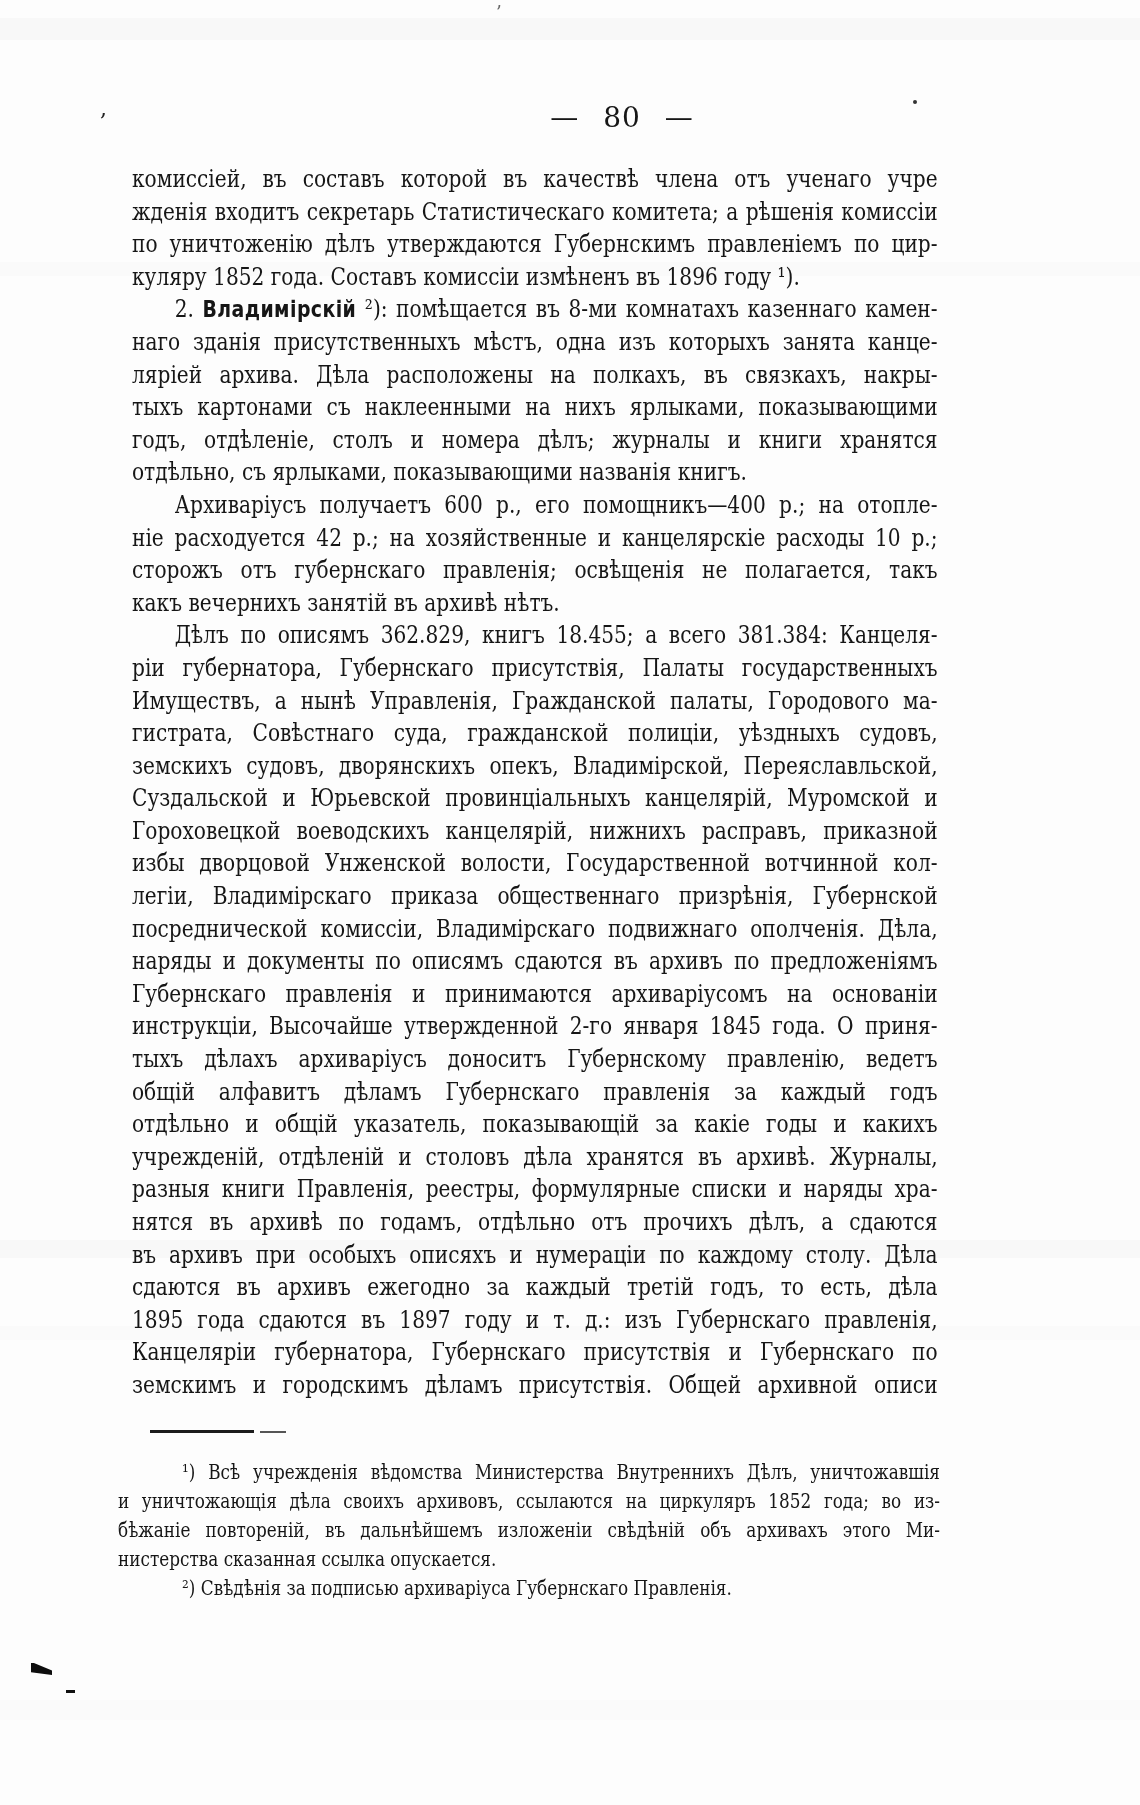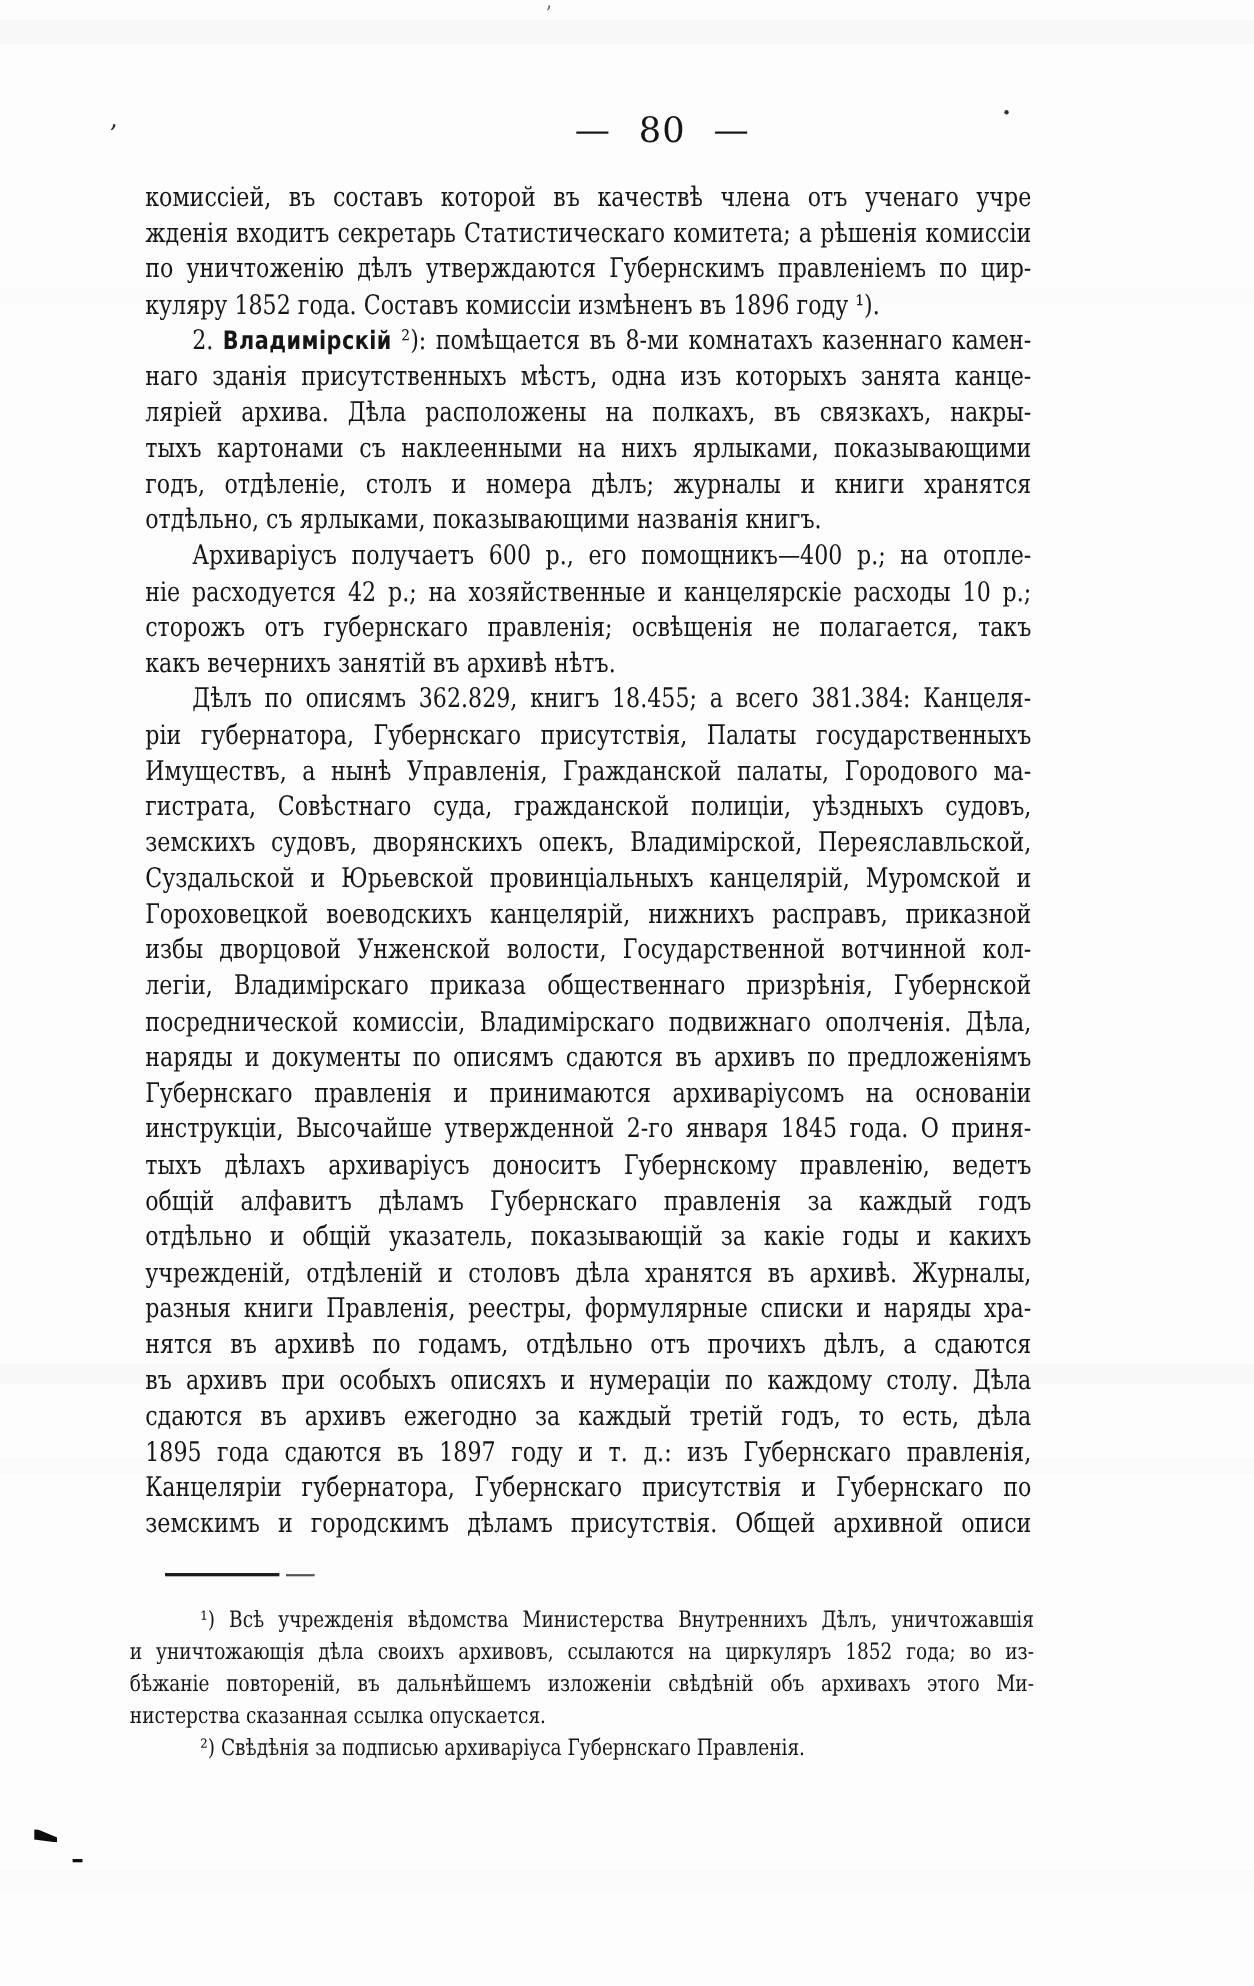--- a/index.html
+++ b/index.html
@@ -26,24 +26,24 @@
   }
   .band.b1 { top: 18px;   height: 22px; }
   .band.b2 { top: 262px;  height: 14px; background: rgba(60,60,60,0.015); }
   .band.b3 { top: 1240px; height: 18px; }
   .band.b4 { top: 1326px; height: 14px; background: rgba(60,60,60,0.015); }
   .band.b5 { top: 1700px; height: 20px; background: rgba(60,60,60,0.015); }
 
   .page-header {
     position: absolute;
     top: 100px;
-    left: 452px;
+    left: 472px;
     width: 300px;
     text-align: center;
-    font-size: 32px;
+    font-size: 28px;
     line-height: 36px;
     word-spacing: 14px;
     letter-spacing: 1px;
     white-space: nowrap;
   }
 
   .body-text {
     position: absolute;
     top: 163px;
     left: 132px;

